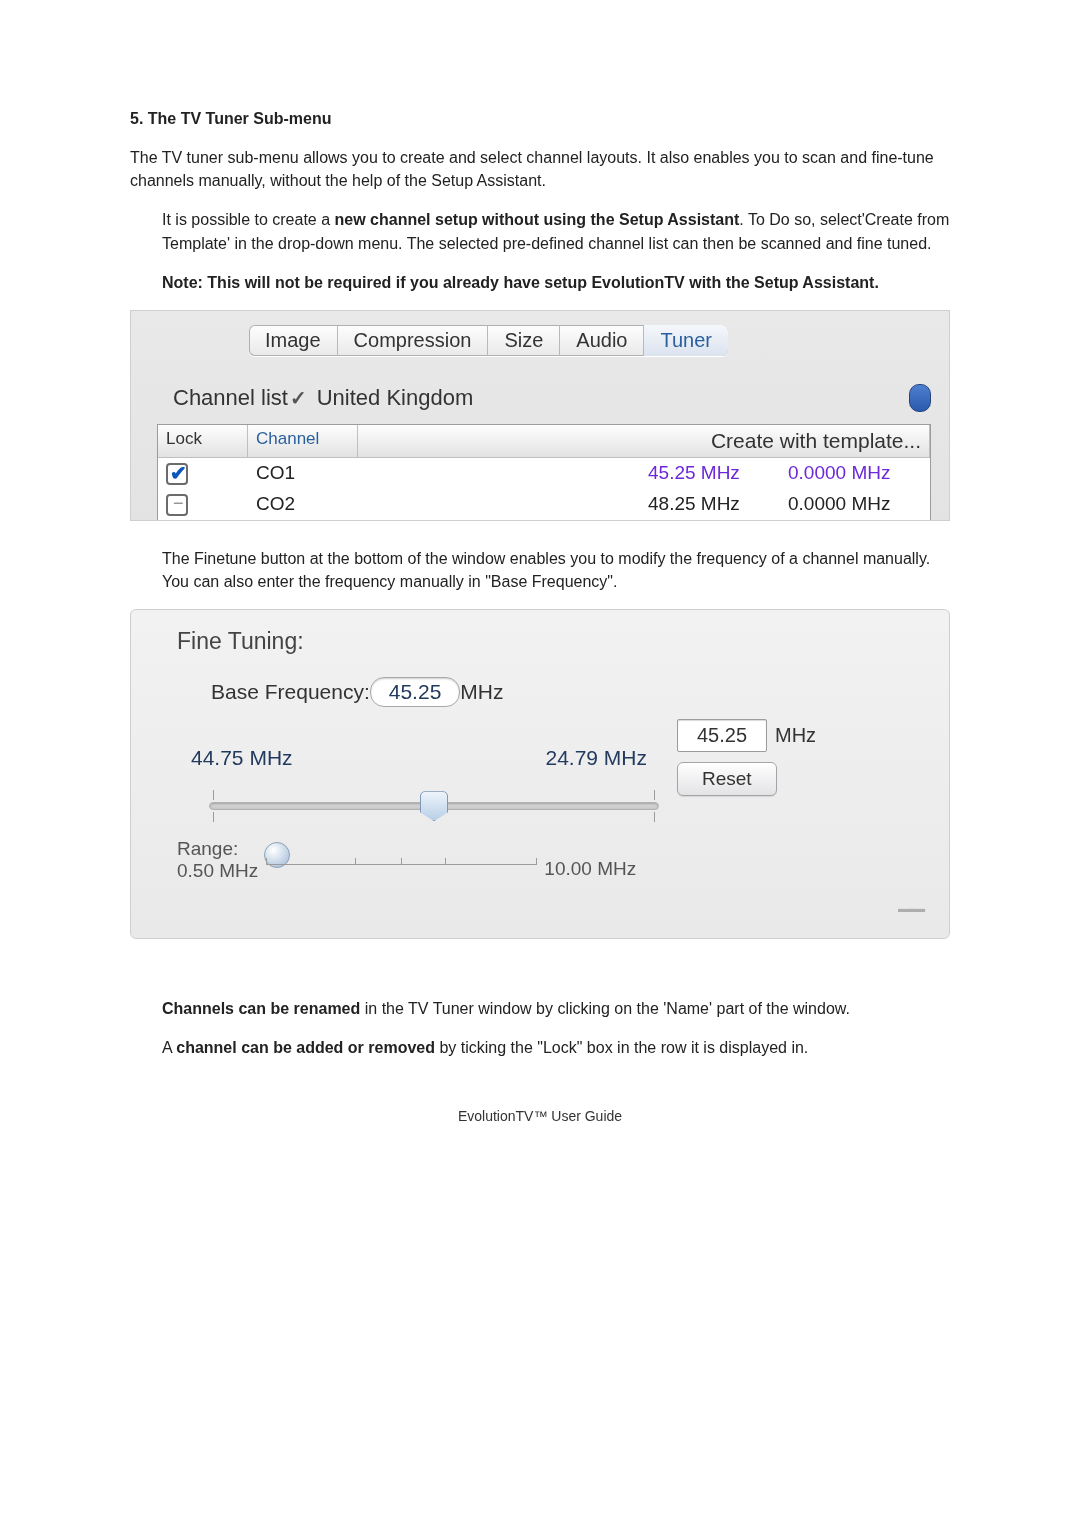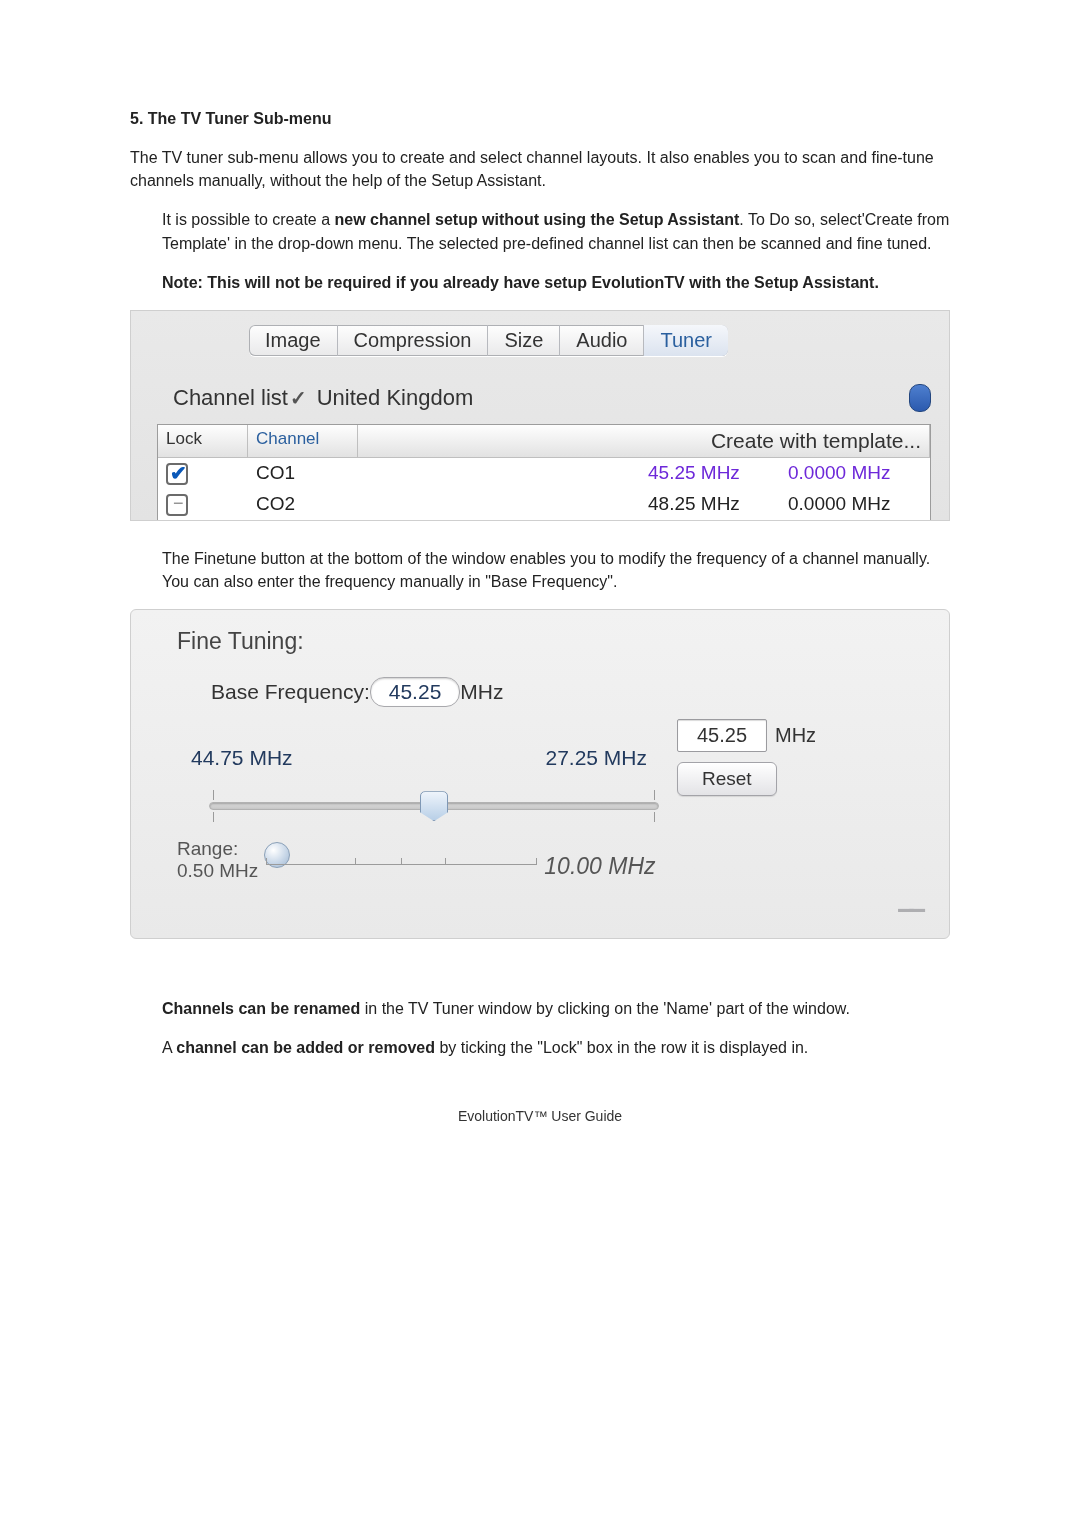--- a/index.html
+++ b/index.html
@@ -173,21 +173,21 @@
   .range-slider .rbar {
     position: absolute; left: 0; right: 0; top: 24px; height: 1px; background: #9b9b9b;
   }
   .range-slider .rtick { position: absolute; top: 18px; width: 1px; height: 7px; background: #9b9b9b; }
   .range-slider .rthumb {
     position: absolute; left: -2px; top: 2px; width: 26px; height: 26px;
     border-radius: 50%;
     background: radial-gradient(circle at 35% 30%, #fff, #c4d4e6 60%, #9fb6cf);
     border: 1px solid #8aa0b8;
   }
-  .range-max { font-size: 23px; color: #555; align-self: flex-end; padding-bottom: 2px; font-style: italic; }
+  .range-max { font-size: 19px; color: #555; align-self: flex-end; padding-bottom: 2px; }
   .corner { text-align: right; color: #aeaeb1; font-size: 20px; letter-spacing: -4px; margin-top: 6px; }
 
   .footer { text-align: center; font-size: 14px; margin-top: 48px; color: #333; }
   .footer .p2 { font-size: 14px; }
 </style>
 </head>
 <body>
 
 <div class="heading">5.   The TV Tuner Sub-menu</div>
 
@@ -243,21 +243,21 @@
   <div class="ft-title">Fine Tuning:</div>
   <div class="bf-row">
     <span>Base Frequency:</span>
     <span class="bf-field">
       <span>45.25</span>
     </span>
     <span>MHz</span>
   </div>
   <div class="scale">
     <div class="lab">44.75 MHz</div>
-    <div class="lab right" style="text-align:right;padding-right:30px">27.25 MHz</div>
+    <div class="lab right" style="text-align:right;padding-right:30px">24.79 MHz</div>
     <div class="side">
       <div style="display:flex;gap:8px;align-items:center">
         <span class="val-box">45.25</span>
         <span class="val-unit">MHz</span>
       </div>
       <span class="btn">Reset</span>
     </div>
     <div class="track">
       <span class="tick" style="left:22px"></span>
       <span class="tick" style="right:22px"></span>

